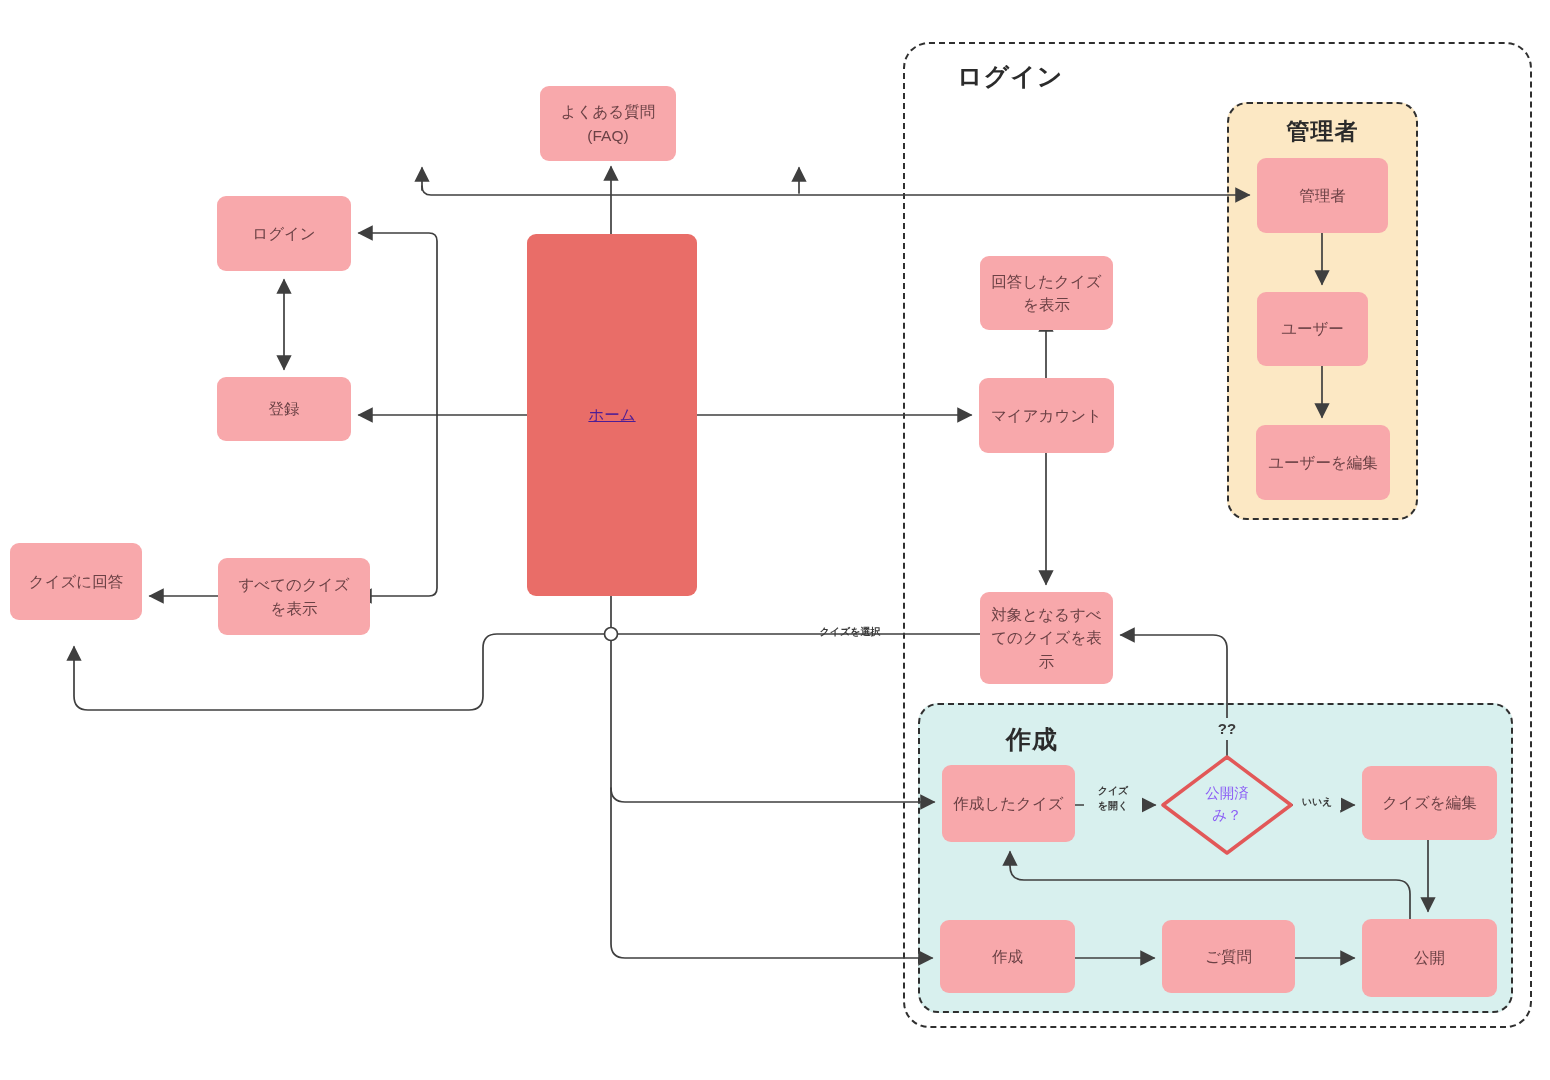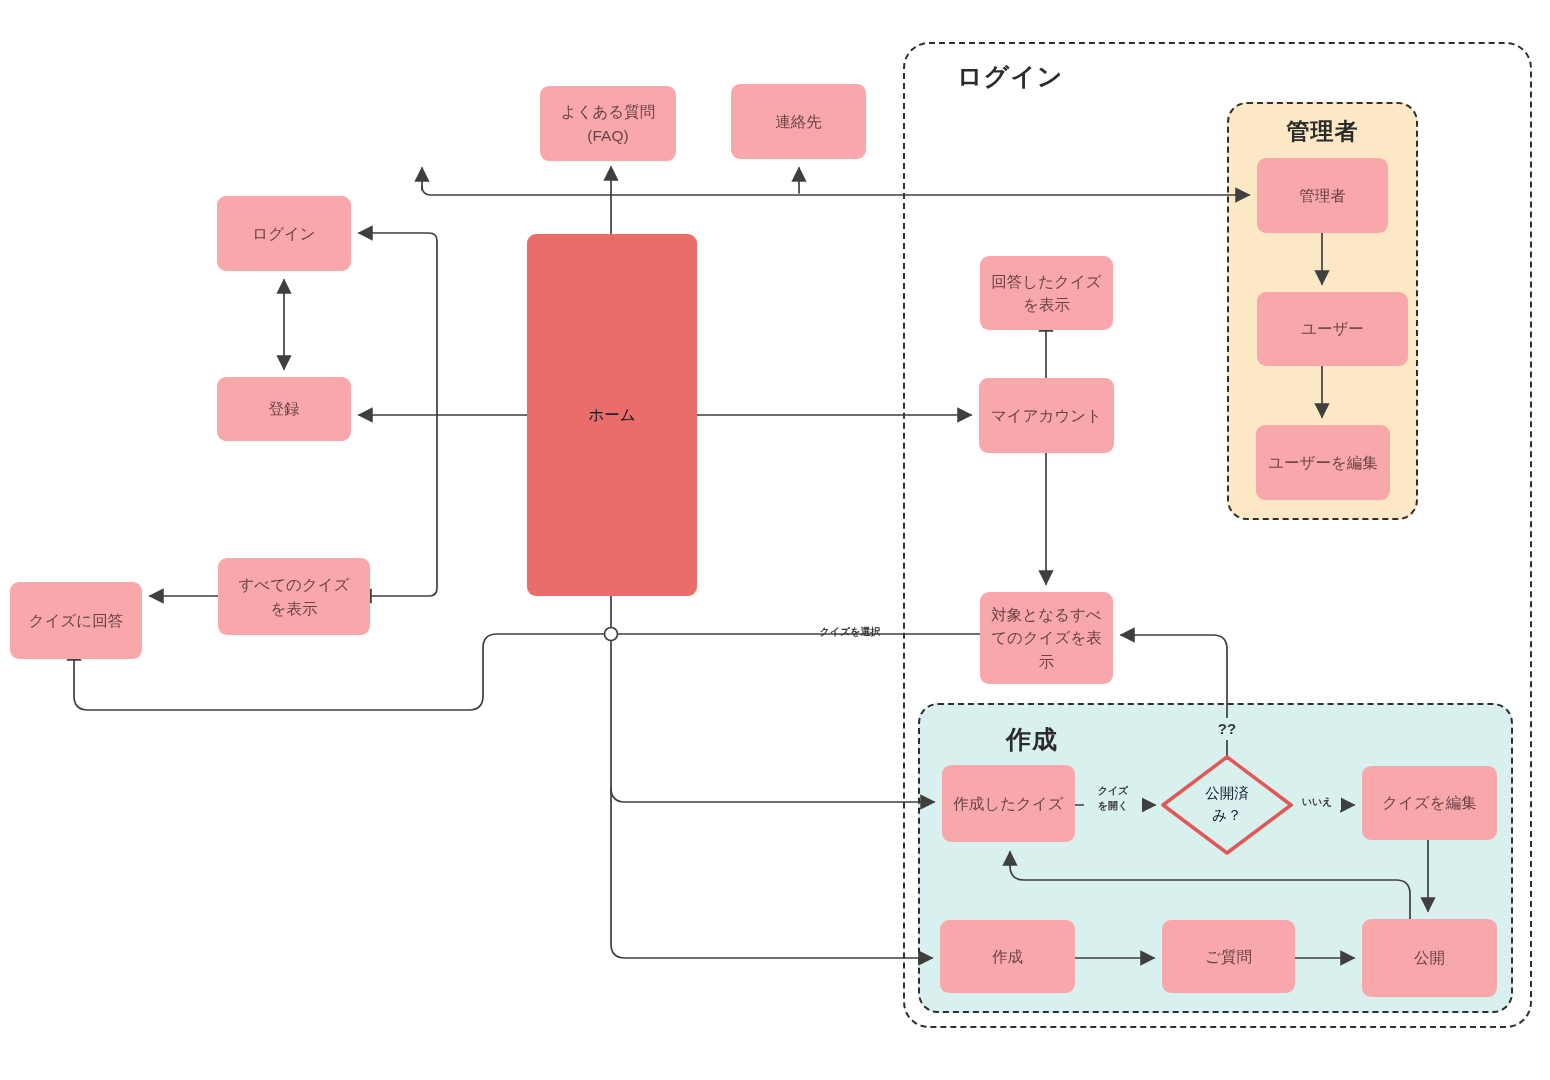--- a/index.html
+++ b/index.html
@@ -10,22 +10,22 @@
   .admin-group{left:1227px;top:102px;width:191px;height:418px;border-radius:20px;background:var(--orange);}
   .create-group{left:918px;top:703px;width:595px;height:310px;border-radius:20px;background:var(--teal);}
   .group-label{position:absolute;font-weight:700;color:#2b2b2b;letter-spacing:1px;}
   .login-label{left:52px;top:16px;font-size:25px;}
   .admin-label{left:0;right:0;top:12px;text-align:center;font-size:23px;}
   .create-label{left:86px;top:18px;font-size:25px;}
   svg.wires{position:absolute;left:0;top:0;z-index:3;}
   .node{position:absolute;z-index:4;display:flex;align-items:center;justify-content:center;
         text-align:center;background:var(--pink);border-radius:9px;font-size:15.5px;line-height:1.5;
         color:#6b4145;font-weight:500;white-space:pre-line;box-sizing:border-box;}
-  .home-node{background:var(--coral);color:#0f172a;font-weight:500;}
-  .diamond-text{background:transparent;color:#0f172a;font-size:14.5px;z-index:5;}
+  .home-node{background:var(--coral);color:#4c1d95;font-weight:500;text-decoration:underline;}
+  .diamond-text{background:transparent;color:#8b5cf6;font-size:14.5px;z-index:5;}
   .edge-label{position:absolute;z-index:6;font-size:10px;font-weight:600;color:#3a3a3a;
               text-align:center;line-height:1.45;white-space:pre-line;}
   .masked{background:var(--teal);}
   .qq-label{font-size:15px;font-weight:700;}
 </style>
 </head>
 <body>
 
 <div class="canvas">
 
@@ -71,39 +71,38 @@
       <path d="M1295,958 L1354,958" marker-end="url(#arr)"></path>
       <path d="M1322,233 L1322,284" marker-end="url(#arr)"></path>
       <path d="M1322,366 L1322,417" marker-end="url(#arr)"></path>
     </g>
     <circle cx="611" cy="634" r="6.5" fill="#ffffff" stroke="var(--line)" stroke-width="1.7"></circle>
     <polygon points="1163,805 1227,757 1291,805 1227,853" fill="var(--teal)" stroke="var(--diamond-border)" stroke-width="3.5" stroke-linejoin="round"></polygon>
   </svg>
 
   <div class="node" style="left:540px;top:86px;width:136px;height:75px;"><span>よくある質問
 (FAQ)</span></div>
-  <div class="node" style="left:731px;top:84px;width:135px;height:75px;"><span>連絡先</span></div>
 
   <div class="node" style="left:217px;top:196px;width:134px;height:75px;"><span>ログイン</span></div>
   <div class="node" style="left:217px;top:377px;width:134px;height:64px;"><span>登録</span></div>
   <div class="node" style="left:218px;top:558px;width:152px;height:77px;align-items:center;"><span>すべてのクイズ
 を表示</span></div>
-  <div class="node" style="left:10px;top:582px;width:132px;height:77px;"><span>クイズに回答</span></div>
+  <div class="node" style="left:10px;top:543px;width:132px;height:77px;"><span>クイズに回答</span></div>
 
   <div class="node home-node" style="left:527px;top:234px;width:170px;height:362px;"><span>ホーム</span></div>
 
   <div class="node" style="left:980px;top:236px;width:133px;height:74px;margin-top:20px;"><span>回答したクイズ
 を表示</span></div>
   <div class="node" style="left:979px;top:378px;width:135px;height:75px;"><span>マイアカウント</span></div>
   <div class="node" style="left:980px;top:592px;width:133px;height:92px;"><span>対象となるすべ
 てのクイズを表
 示</span></div>
 
   <div class="node" style="left:1257px;top:158px;width:131px;height:75px;"><span>管理者</span></div>
-  <div class="node" style="left:1257px;top:292px;width:151px;height:74px;"><span>ユーザー</span></div>
+  <div class="node" style="left:1257px;top:292px;width:111px;height:74px;"><span>ユーザー</span></div>
   <div class="node" style="left:1256px;top:425px;width:134px;height:75px;"><span>ユーザーを編集</span></div>
 
   <div class="node" style="left:942px;top:765px;width:133px;height:77px;"><span>作成したクイズ</span></div>
   <div class="node diamond-text" style="left:1177px;top:775px;width:100px;height:60px;"><span>公開済
 み？</span></div>
   <div class="node" style="left:1362px;top:766px;width:135px;height:74px;"><span>クイズを編集</span></div>
   <div class="node" style="left:940px;top:920px;width:135px;height:73px;"><span>作成</span></div>
   <div class="node" style="left:1162px;top:920px;width:133px;height:73px;"><span>ご質問</span></div>
   <div class="node" style="left:1362px;top:919px;width:135px;height:78px;"><span>公開</span></div>
 

